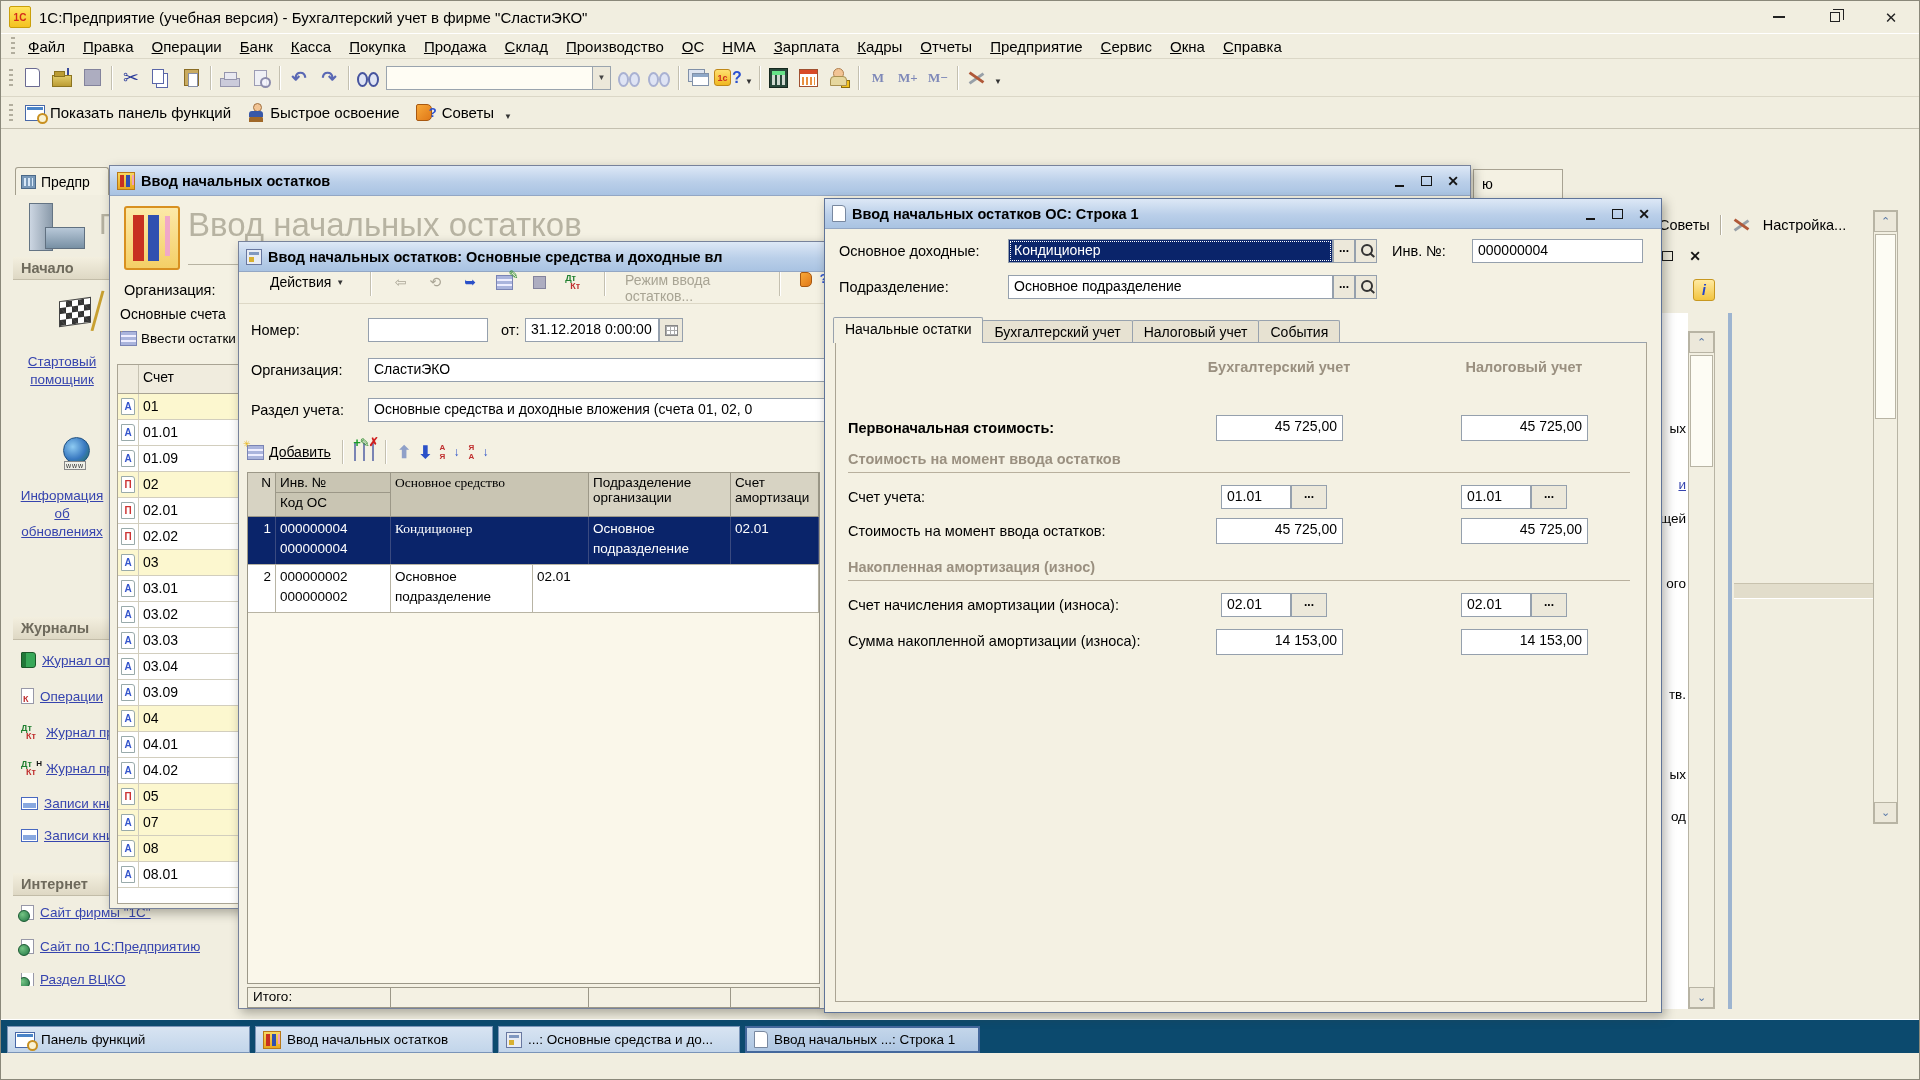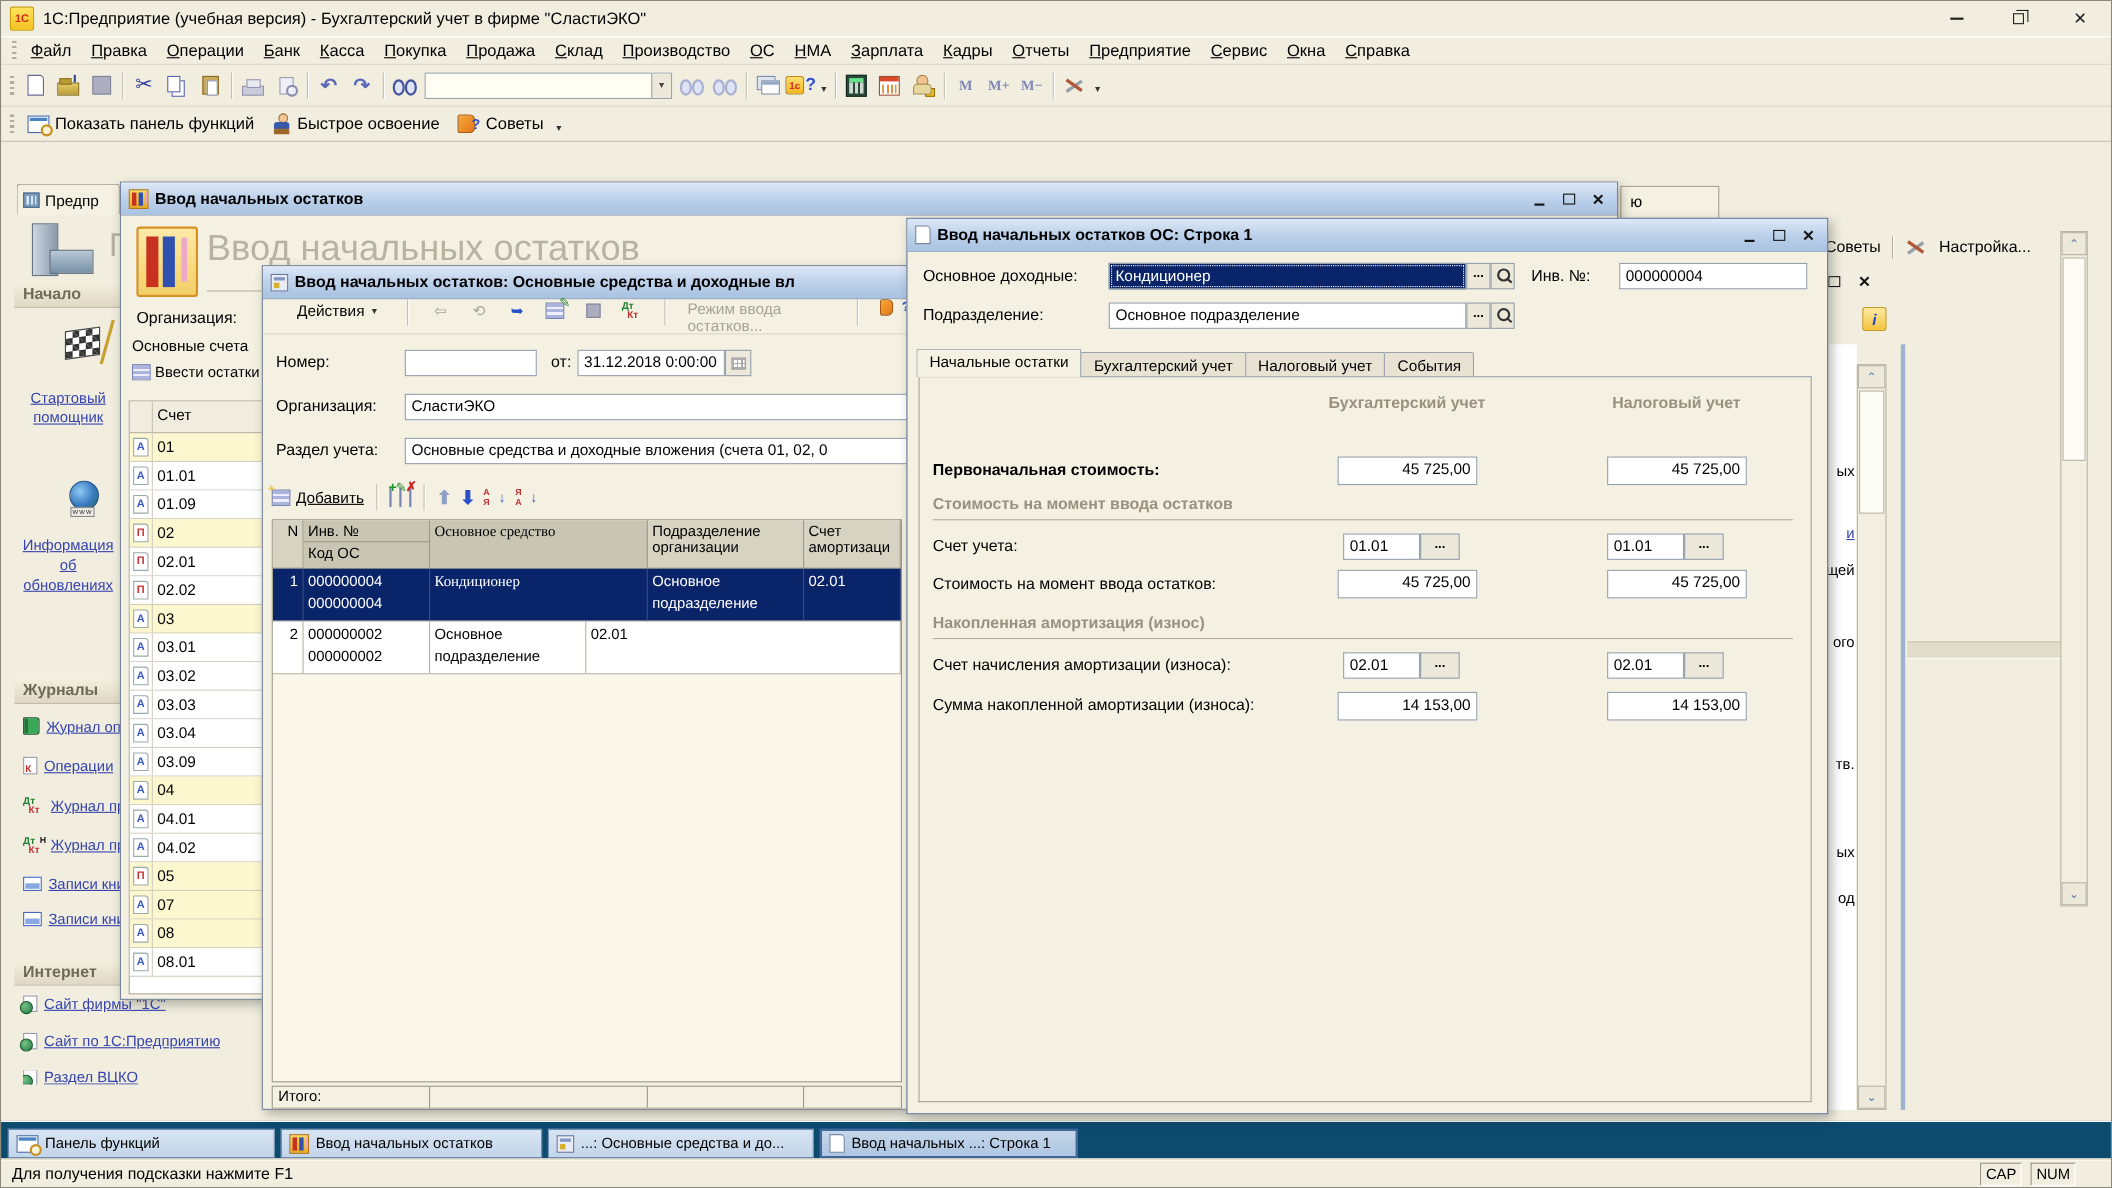--- a/index.html
+++ b/index.html
@@ -802,20 +802,13 @@
       <div class="task" style="width: 242px;">
         <span class="i-wjournal"></span>
         <span>...: Основные средства и до...</span>
       </div>
       <div class="task active" style="width: 235px;">
         <span class="i-wdoc"></span>
         <span>Ввод начальных ...: Строка 1</span>
       </div>
     </div>
 
-  <div class="statusbar">
-    <span>Для получения подсказки нажмите F1</span>
-    <span class="scells">
-      <span class="scell">CAP</span>
-      <span class="scell">NUM</span>
-    </span>
-  </div>
 </div>
 
 </body></html>

